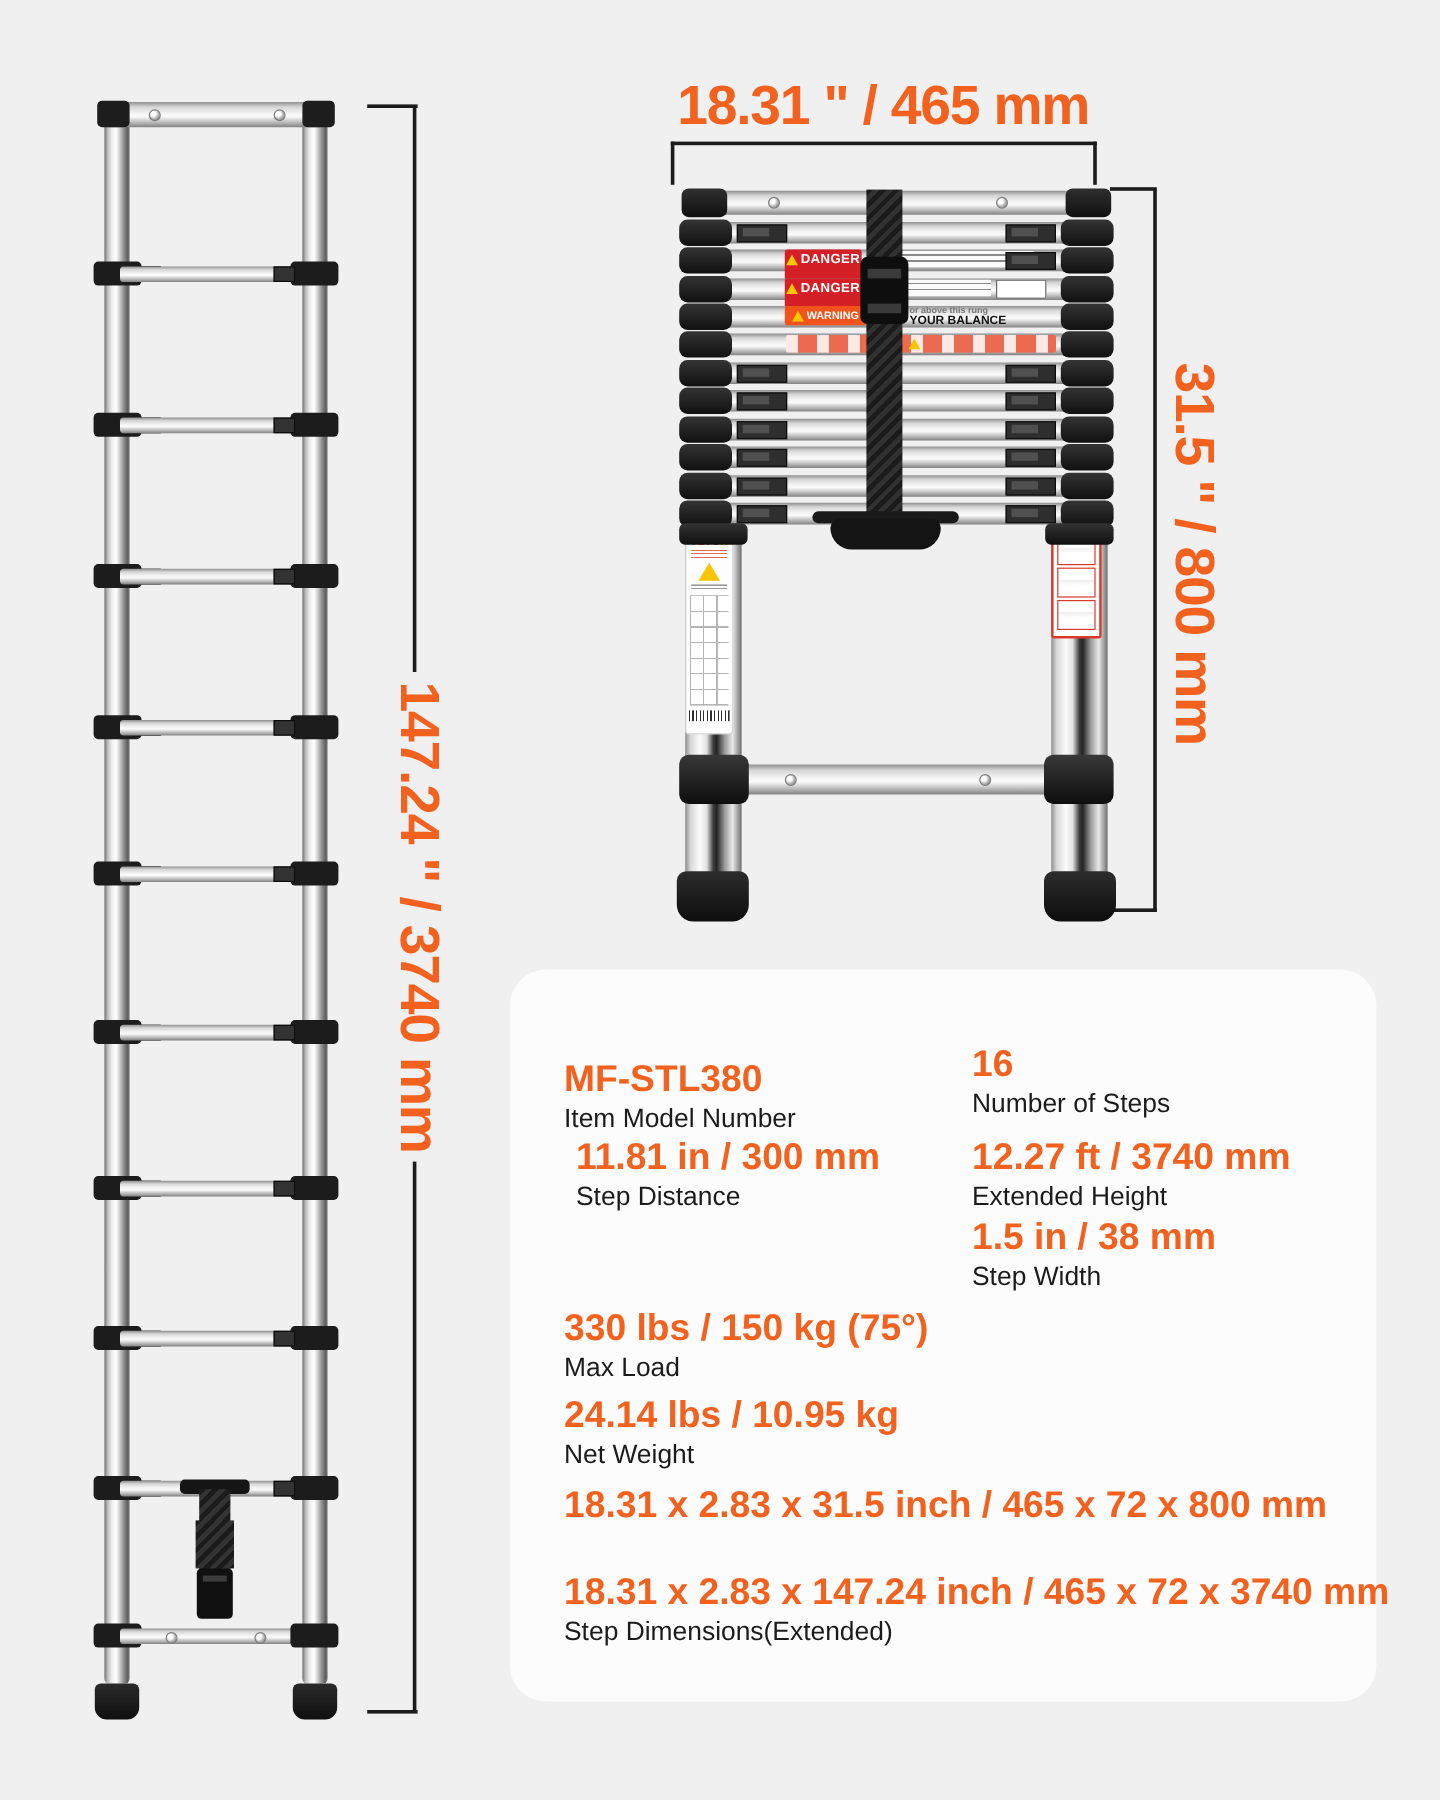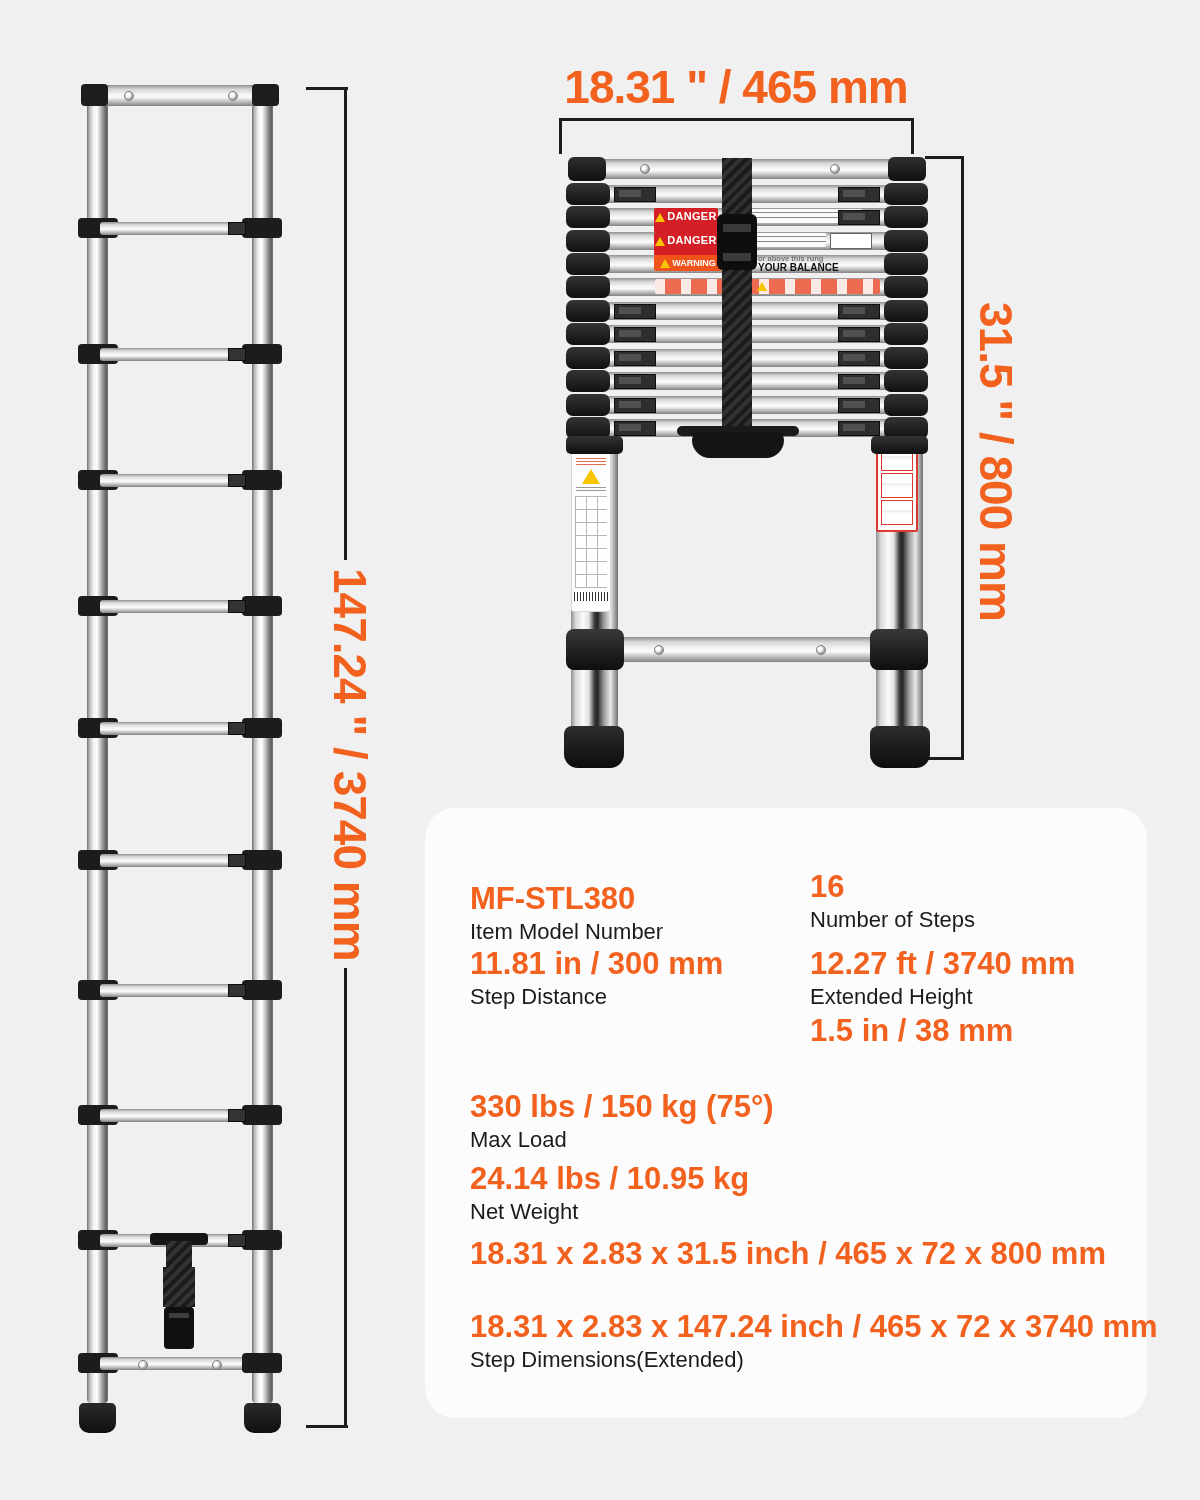--- a/index.html
+++ b/index.html
@@ -351,30 +351,31 @@
 
   <div class="abs panel">
     <div class="spec" style="left:45px;top:74px;">
       <div class="spec-value">MF-STL380</div>
       <div class="spec-label">Item Model Number</div>
     </div>
     <div class="spec" style="left:385px;top:62px;">
       <div class="spec-value">16</div>
       <div class="spec-label">Number of Steps</div>
     </div>
-    <div class="spec" style="left:45px;top:139px;">
+    <div class="spec" style="left:55px;top:139px;">
       <div class="spec-value">11.81 in / 300 mm</div>
       <div class="spec-label">Step Distance</div>
     </div>
     <div class="spec" style="left:385px;top:139px;">
       <div class="spec-value">12.27 ft / 3740 mm</div>
       <div class="spec-label">Extended Height</div>
     </div>
     <div class="spec" style="left:385px;top:206px;">
       <div class="spec-value">1.5 in / 38 mm</div>
+      <div class="spec-label">Step Width</div>
     </div>
     <div class="spec" style="left:45px;top:282px;">
       <div class="spec-value">330 lbs / 150 kg (75°)</div>
       <div class="spec-label">Max Load</div>
     </div>
     <div class="spec" style="left:45px;top:354px;">
       <div class="spec-value">24.14 lbs / 10.95 kg</div>
       <div class="spec-label">Net Weight</div>
     </div>
     <div class="spec wide" style="left:45px;top:429px;">

